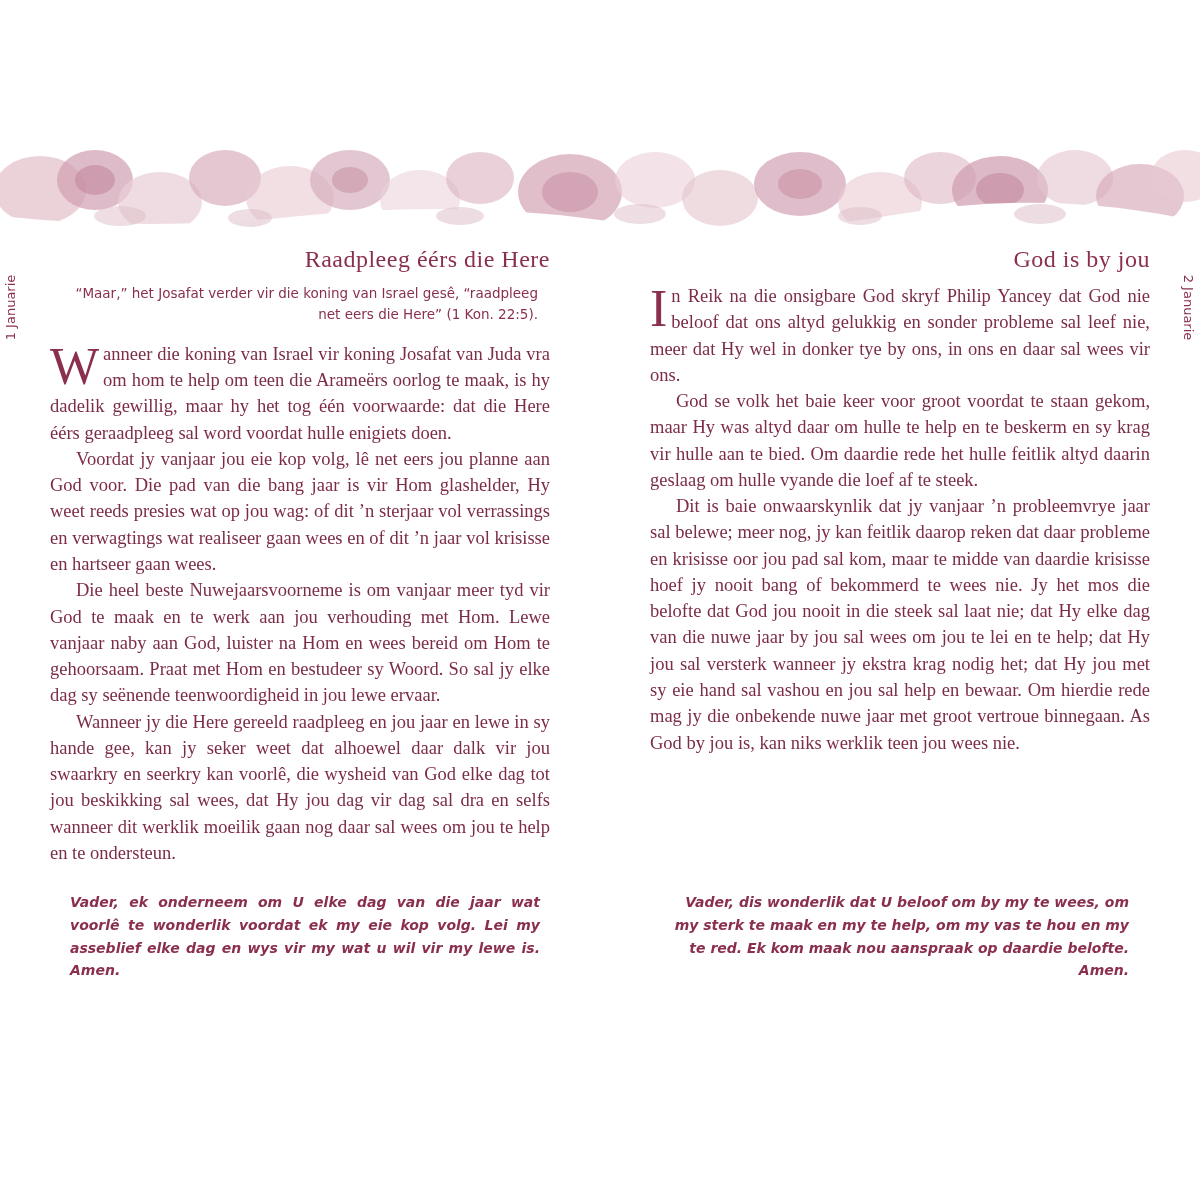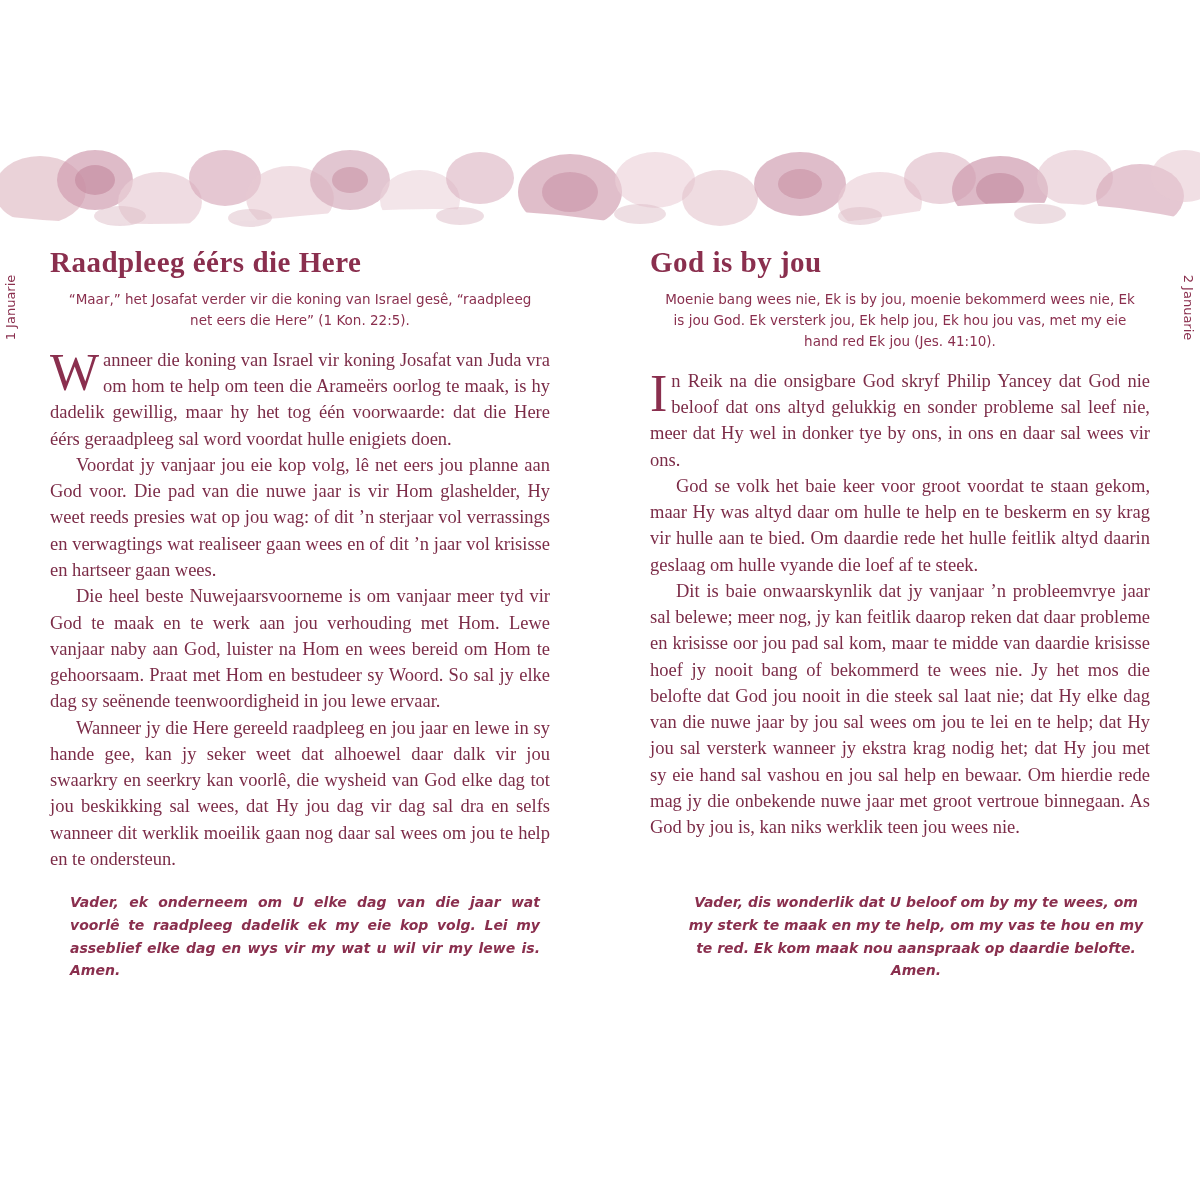--- a/index.html
+++ b/index.html
@@ -45,31 +45,31 @@
   .col {
     position: absolute;
     top: 0;
     width: 500px;
     height: 782px;
   }
   .col-left  { left: 50px; }
   .col-right { left: 650px; }
 
   .devo-title {
-    text-align: left;
-    font-family: "Liberation Serif", serif;
-    font-size: 29px;
+    text-align: right;
+    font-family: "Liberation Serif", serif;
+    font-size: 24px;
     color: #8a2f4e;
     letter-spacing: 0.5px;
     margin: 8px 0 10px 0;
-    font-weight: 700;
+    font-weight: 400;
   }
 
   .verse {
-    text-align: center;
+    text-align: right;
     font-family: "DejaVu Sans", sans-serif;
     font-size: 13.5px;
     line-height: 1.55;
     color: #8a2f4e;
     margin: 0 12px 16px 12px;
   }
 
   .body-text {
     font-family: "Liberation Serif", serif;
     font-size: 18.5px;
@@ -104,21 +104,21 @@
     width: 470px;
     font-family: "DejaVu Sans", sans-serif;
     font-style: italic;
     font-weight: bold;
     font-size: 14px;
     line-height: 1.62;
     color: #8a2f4e;
     text-align: justify;
   }
   .prayer-left  { bottom: 38px; }
-  .prayer-right { bottom: 38px; left: 36px; width: 460px; text-align: center;}
+  .prayer-right { bottom: 38px; left: 19px; width: 460px; text-align: right;}
 
   
   .side-date {
     position: absolute;
     font-family: "DejaVu Sans", sans-serif;
     font-size: 13px;
     color: #8a2f4e;
     white-space: nowrap;
   }
   .side-date-left {
@@ -181,30 +181,29 @@
   <div class="side-date side-date-left">1 Januarie</div>
   <div class="side-date side-date-right">2 Januarie</div>
 
   <div class="columns">
 
     <div class="col col-left">
       <h1 class="devo-title">Raadpleeg éérs die Here</h1>
       <div class="verse">“Maar,” het Josafat verder vir die koning van Israel gesê, “raadpleeg net eers die Here” (1 Kon. 22:5).</div>
       <div class="body-text">
         <p class="first"><span class="dropcap">W</span><span>anneer die koning van Israel vir koning Josafat van Juda vra om hom te help om teen die Arameërs oorlog te maak, is hy dadelik gewillig, maar hy het tog één voorwaarde: dat die Here éérs geraadpleeg sal word voordat hulle enigiets doen.</span></p>
-        <p>Voordat jy vanjaar jou eie kop volg, lê net eers jou planne aan God voor. Die pad van die nuwe jaar is vir Hom glashelder, Hy weet reeds presies wat op jou wag: of dit ’n sterjaar vol verrassings en verwagtings wat realiseer gaan wees en of dit ’n jaar vol krisisse en hartseer gaan wees.</p>
+        <p>Voordat jy vanjaar jou eie kop volg, lê net eers jou planne aan God voor. Die pad van die bang jaar is vir Hom glashelder, Hy weet reeds presies wat op jou wag: of dit ’n sterjaar vol verrassings en verwagtings wat realiseer gaan wees en of dit ’n jaar vol krisisse en hartseer gaan wees.</p>
         <p>Die heel beste Nuwejaarsvoorneme is om vanjaar meer tyd vir God te maak en te werk aan jou verhouding met Hom. Lewe vanjaar naby aan God, luister na Hom en wees bereid om Hom te gehoorsaam. Praat met Hom en bestudeer sy Woord. So sal jy elke dag sy seënende teenwoordigheid in jou lewe ervaar.</p>
         <p>Wanneer jy die Here gereeld raadpleeg en jou jaar en lewe in sy hande gee, kan jy seker weet dat alhoewel daar dalk vir jou swaarkry en seerkry kan voorlê, die wysheid van God elke dag tot jou beskikking sal wees, dat Hy jou dag vir dag sal dra en selfs wanneer dit werklik moeilik gaan nog daar sal wees om jou te help en te ondersteun.</p>
       </div>
-      <div class="prayer prayer-left">Vader, ek onderneem om U elke dag van die jaar wat voorlê te raadpleeg dadelik ek my eie kop volg. Lei my asseblief elke dag en wys vir my wat u wil vir my lewe is. Amen.</div>
+      <div class="prayer prayer-left">Vader, ek onderneem om U elke dag van die jaar wat voorlê te wonderlik voordat ek my eie kop volg. Lei my asseblief elke dag en wys vir my wat u wil vir my lewe is. Amen.</div>
     </div>
 
     <div class="col col-right">
       <h1 class="devo-title">God is by jou</h1>
-      <div class="verse">Moenie bang wees nie, Ek is by jou, moenie bekommerd wees nie, Ek is jou God. Ek versterk jou, Ek help jou, Ek hou jou vas, met my eie hand red Ek jou (Jes. 41:10).</div>
       <div class="body-text">
         <p class="first"><span class="dropcap">I</span><span>n </span><span class="ital">Reik na die onsigbare God</span><span> skryf Philip Yancey dat God nie beloof dat ons altyd gelukkig en sonder probleme sal leef nie, meer dat Hy wel in donker tye by ons, in ons en daar sal wees vir ons.</span></p>
         <p>God se volk het baie keer voor groot voordat te staan gekom, maar Hy was altyd daar om hulle te help en te beskerm en sy krag vir hulle aan te bied. Om daardie rede het hulle feitlik altyd daarin geslaag om hulle vyande die loef af te steek.</p>
         <p>Dit is baie onwaarskynlik dat jy vanjaar ’n probleemvrye jaar sal belewe; meer nog, jy kan feitlik daarop reken dat daar probleme en krisisse oor jou pad sal kom, maar te midde van daardie krisisse hoef jy nooit bang of bekommerd te wees nie. Jy het mos die belofte dat God jou nooit in die steek sal laat nie; dat Hy elke dag van die nuwe jaar by jou sal wees om jou te lei en te help; dat Hy jou sal versterk wanneer jy ekstra krag nodig het; dat Hy jou met sy eie hand sal vashou en jou sal help en bewaar. Om hierdie rede mag jy die onbekende nuwe jaar met groot vertroue binnegaan. As God by jou is, kan niks werklik teen jou wees nie.</p>
       </div>
       <div class="prayer prayer-right">Vader, dis wonderlik dat U beloof om by my te wees, om my sterk te maak en my te help, om my vas te hou en my te red. Ek kom maak nou aanspraak op daardie belofte. Amen.</div>
     </div>
 
   </div>
 </div>

